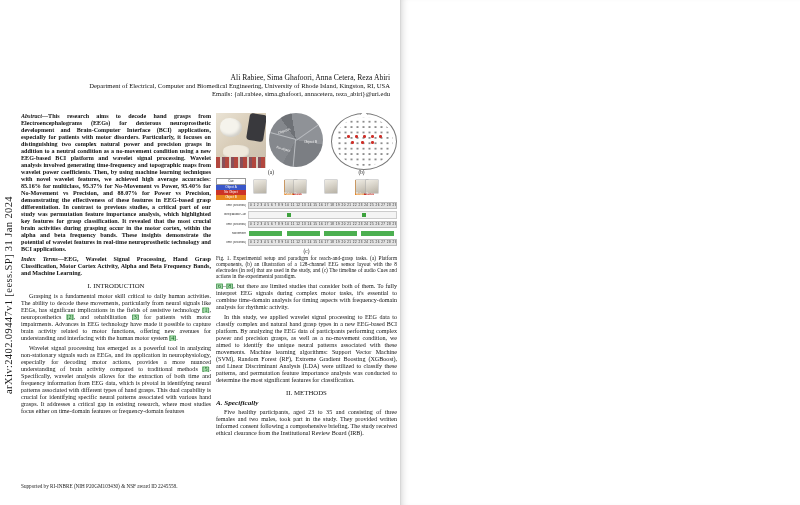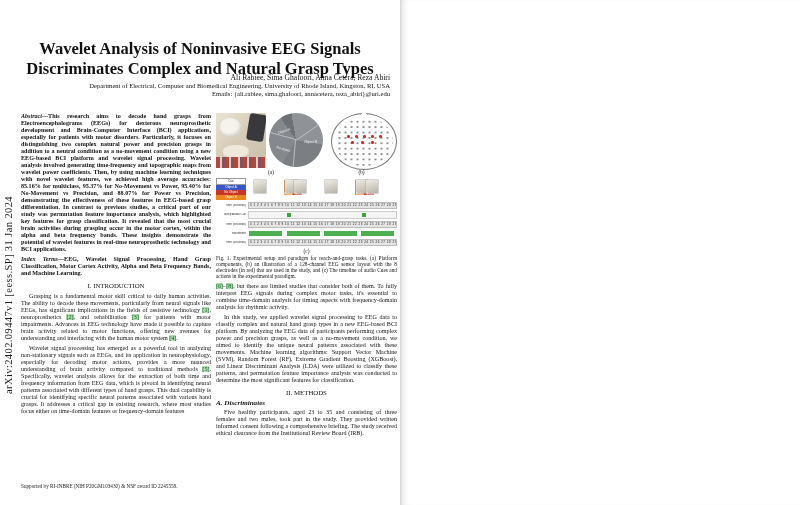--- a/index.html
+++ b/index.html
@@ -99,21 +99,20 @@
   .subc{text-align:center;font-size:5.2px;margin-top:2px;}
 </style>
 </head>
 <body>
 
 <div class="canvas">
 
   <div class="page page-left">
     <div class="stamp stamp-en">arXiv:2402.09447v1  [eess.SP]  31 Jan 2024</div>
 
-    <h1 class="ttl"><span>Wavelet Analysis of Noninvasive EEG Signals</span><br><span>Discriminates Complex and Natural Grasp Types</span></h1>
 
     <div class="authors">
       <div>Ali Rabiee, Sima Ghafoori, Anna Cetera, Reza Abiri</div>
       <div class="affil">Department of Electrical, Computer and Biomedical Engineering, University of Rhode Island, Kingston, RI, USA</div>
       <div class="emails">Emails: {ali.rabiee, sima.ghafoori, annacetera, reza_abiri}@uri.edu</div>
     </div>
 
     <div class="col col-en col1-en">
       <p class="abstract"><span class="lead">Abstract—</span><span>This research aims to decode hand grasps from Electroencephalograms (EEGs) for dexterous neuroprosthetic development and Brain-Computer Interface (BCI) applications, especially for patients with motor disorders. Particularly, it focuses on distinguishing two complex natural power and precision grasps in addition to a neutral condition as a no-movement condition using a new EEG-based BCI platform and wavelet signal processing. Wavelet analysis involved generating time-frequency and topographic maps from wavelet power coefficients. Then, by using machine learning techniques with novel wavelet features, we achieved high average accuracies: 85.16% for multiclass, 95.37% for No-Movement vs Power, 95.40% for No-Movement vs Precision, and 88.07% for Power vs Precision, demonstrating the effectiveness of these features in EEG-based grasp differentiation. In contrast to previous studies, a critical part of our study was permutation feature importance analysis, which highlighted key features for grasp classification. It revealed that the most crucial brain activities during grasping occur in the motor cortex, within the alpha and beta frequency bands. These insights demonstrate the potential of wavelet features in real-time neuroprosthetic technology and BCI applications.</span></p>
       <p class="idx"><span class="lead">Index Terms—</span><span>EEG, Wavelet Signal Processing, Hand Grasp Classification, Motor Cortex Activity, Alpha and Beta Frequency Bands, and Machine Learning.</span></p>
@@ -192,21 +191,21 @@
           <div class="tlab">Time (seconds)</div>
           <div class="ticks">0 1 2 3 4 5 6 7 8 9 10 11 12 13 14 15 16 17 18 19 20 21 22 23 24 25 26 27 28 29 30 31 32 33 34 35</div>
         </div>
         <div class="subc">(c)</div>
       </div>
 
       <p class="caption">Fig. 1.   Experimental setup and paradigm for reach-and-grasp tasks. (a) Platform components, (b) an illustration of a 128-channel EEG sensor layout with the 8 electrodes (in red) that are used in the study, and (c) The timeline of audio Cues and actions in the experimental paradigm.</p>
       <p><span class="cite">[6]</span>–<span class="cite">[8]</span>, but there are limited studies that consider both of them. To fully interpret EEG signals during complex motor tasks, it's essential to combine time-domain analysis for timing aspects with frequency-domain analysis for rhythmic activity.</p>
       <p class="indent">In this study, we applied wavelet signal processing to EEG data to classify complex and natural hand grasp types in a new EEG-based BCI platform. By analyzing the EEG data of participants performing complex power and precision grasps, as well as a no-movement condition, we aimed to identify the unique neural patterns associated with these movements. Machine learning algorithms: Support Vector Machine (SVM), Random Forest (RF), Extreme Gradient Boosting (XGBoost), and Linear Discriminant Analysis (LDA) were utilized to classify these patterns, and permutation feature importance analysis was conducted to determine the most significant features for classification.</p>
       <h2 class="sec">II. METHODS</h2>
-      <h3 class="subsec">A. Discriminates</h3>
+      <h3 class="subsec">A. Specifically</h3>
       <p class="indent">Five healthy participants, aged 23 to 35 and consisting of three females and two males, took part in the study. They provided written informed consent following a comprehensive briefing. The study received ethical clearance from the Institutional Review Board (IRB).</p>
     </div>
 
     <div class="footnote-en">Supported by RI-INBRE (NIH P20GM103430) &amp; NSF award ID 2245558.</div>
   </div>
 
   <div class="page page-right">
     
     
 

